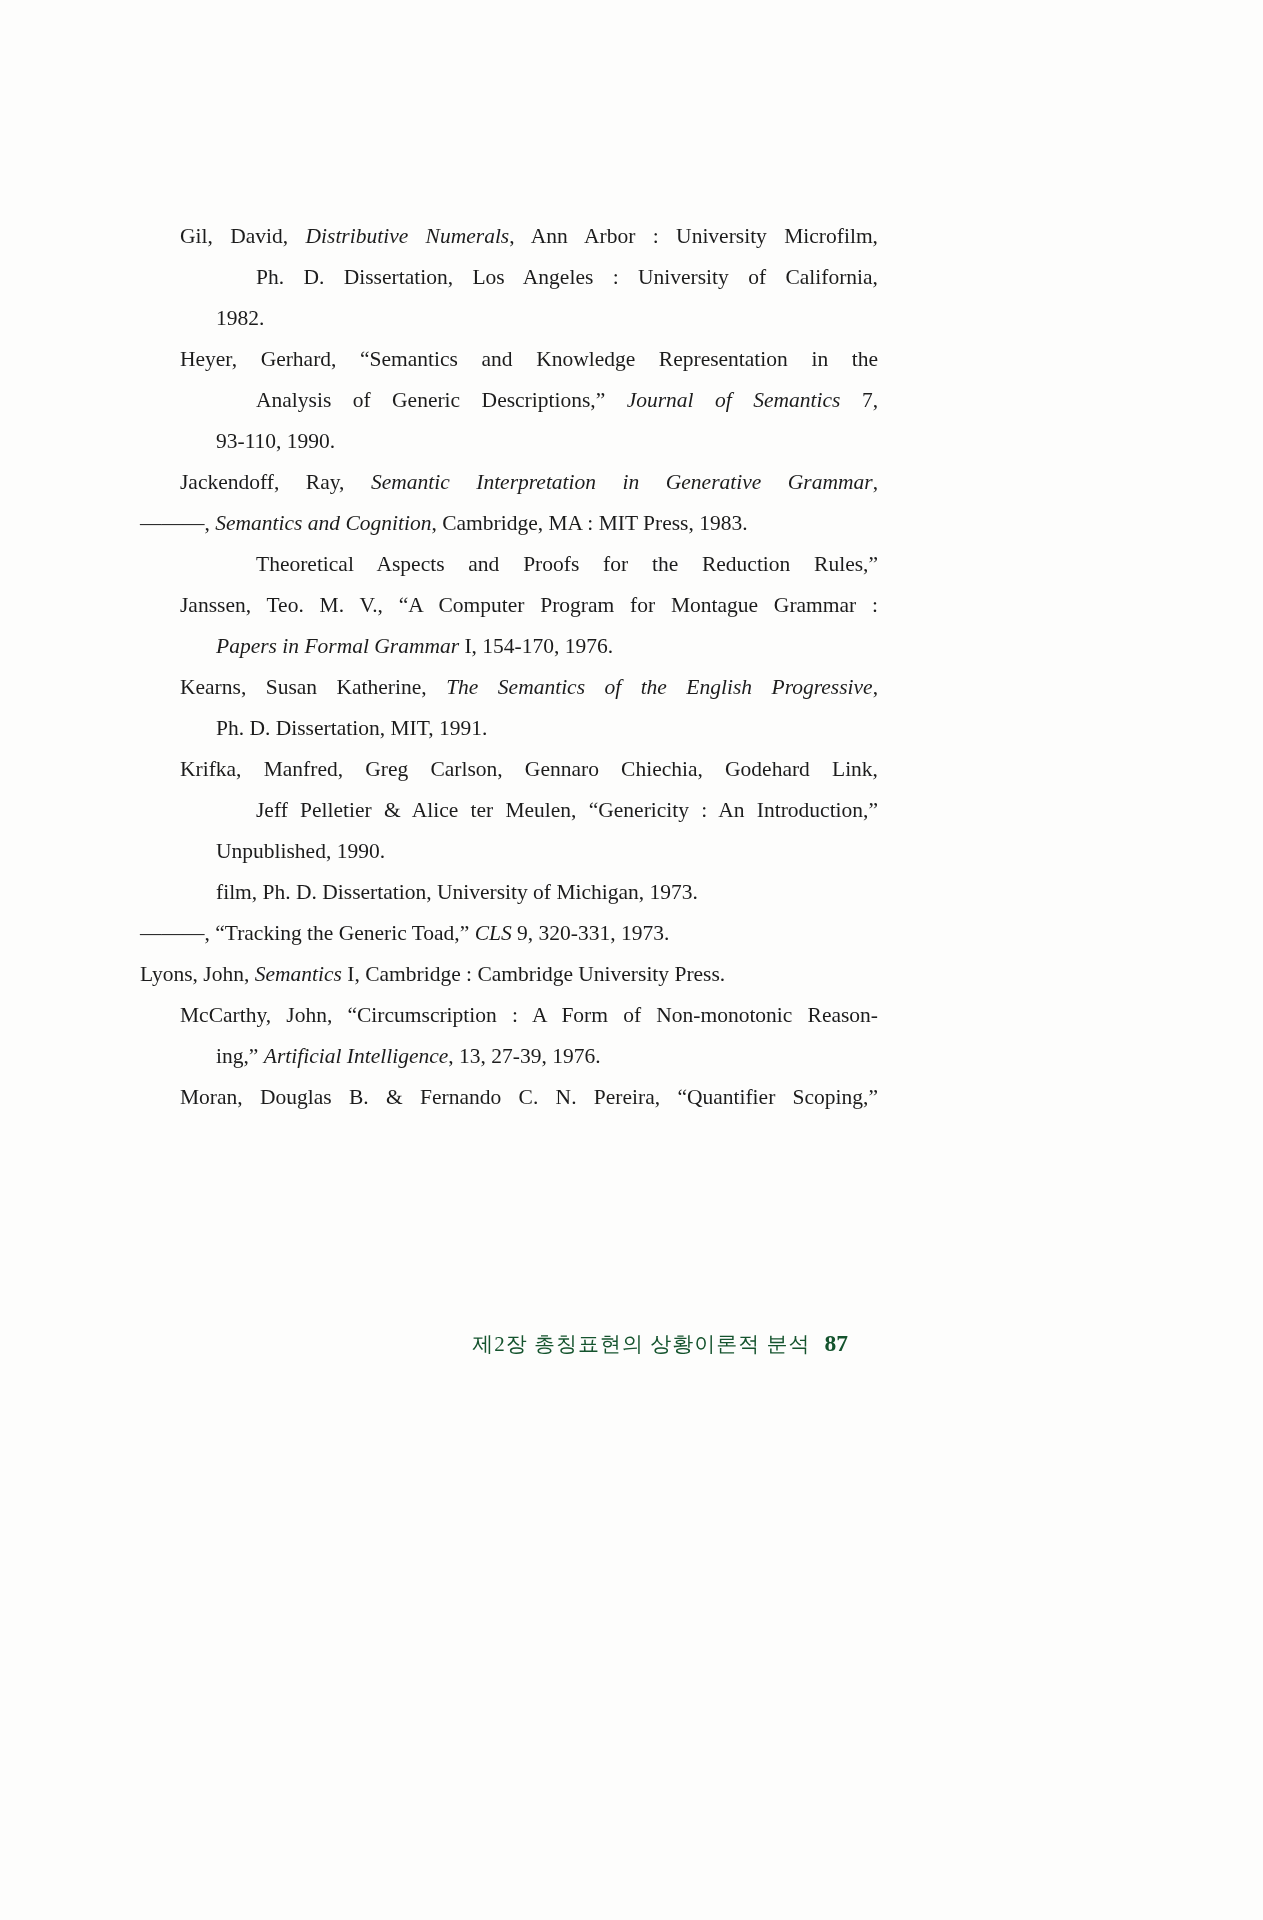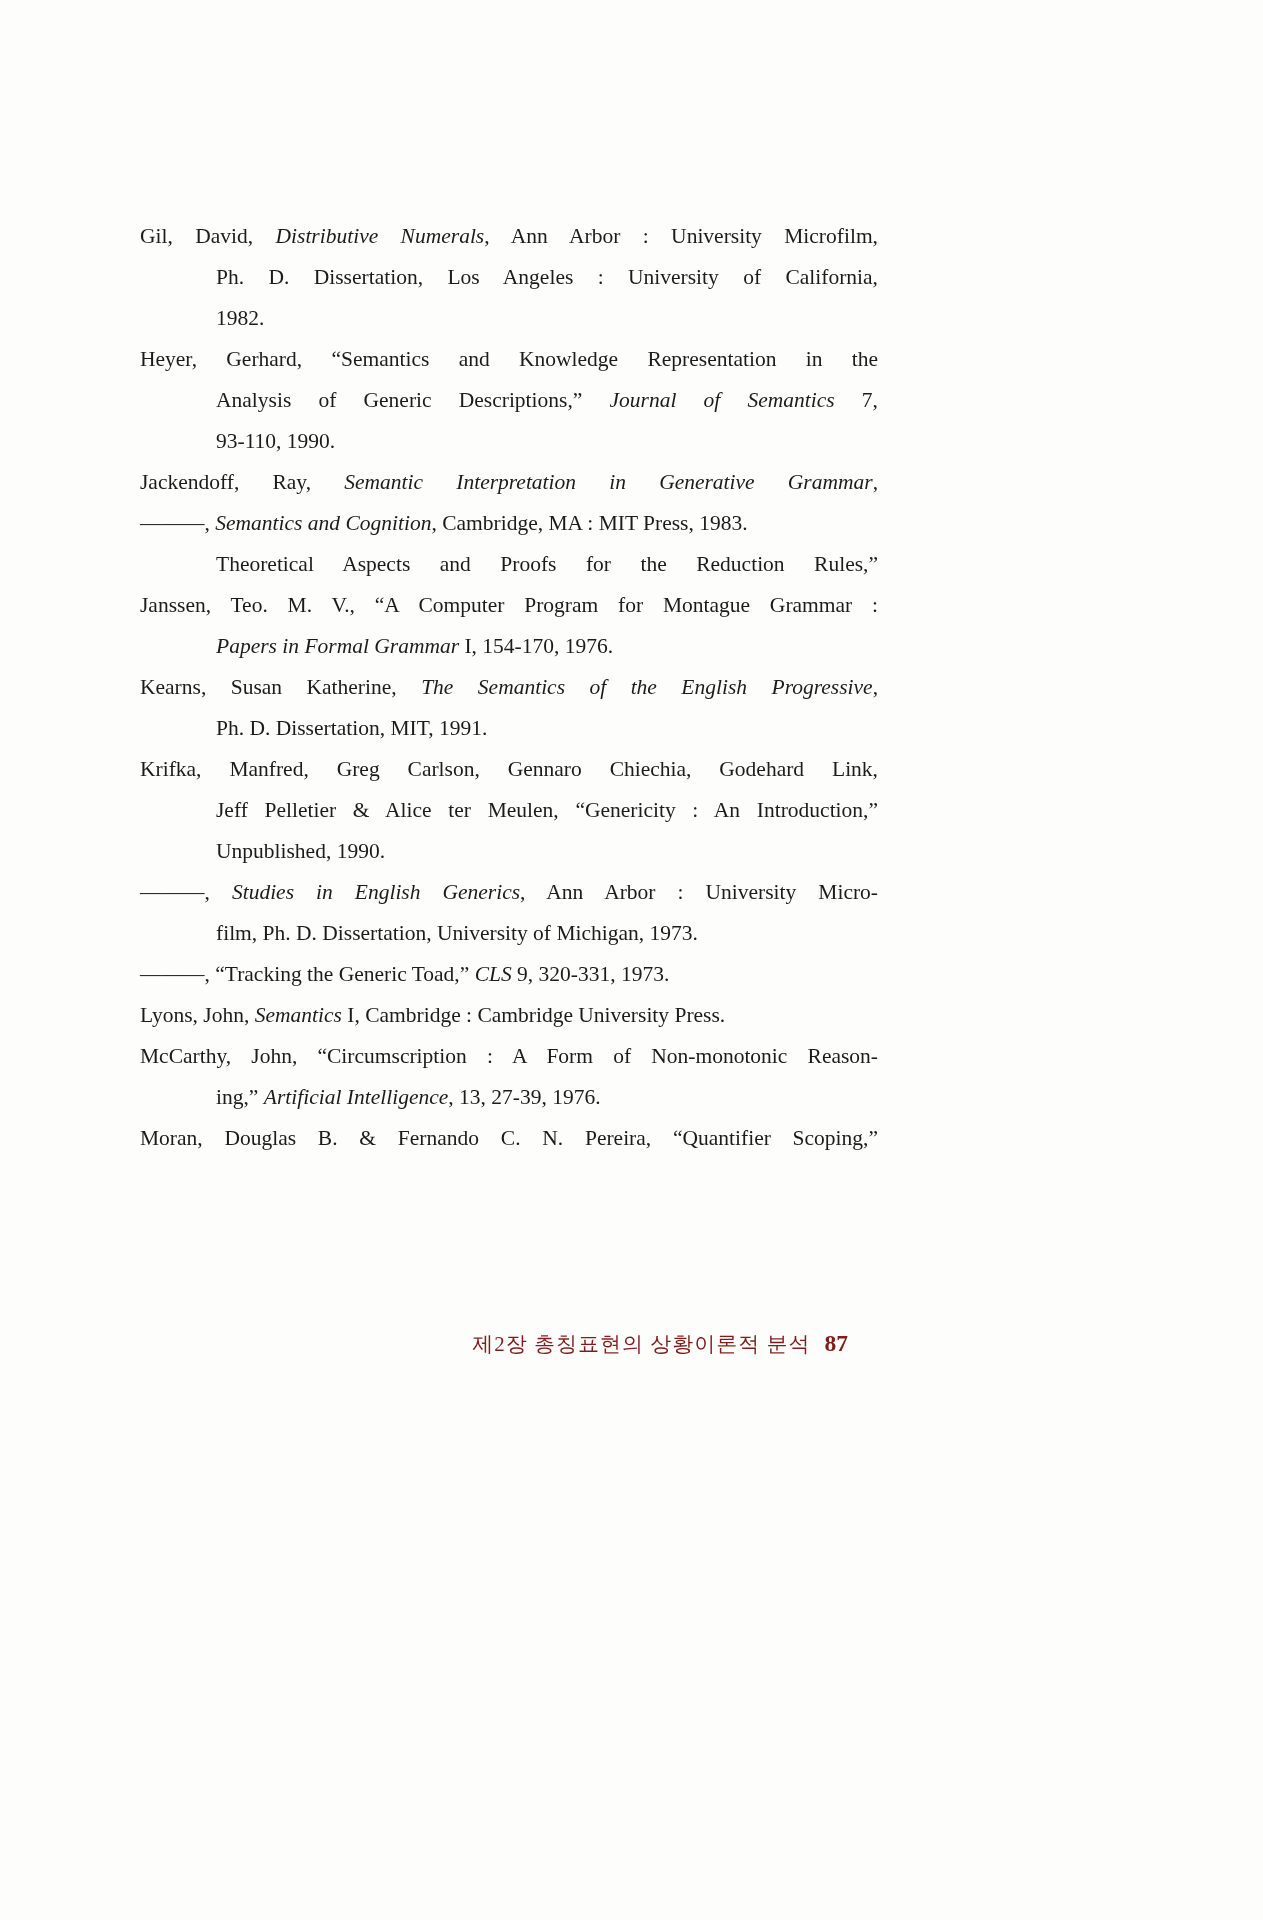--- a/index.html
+++ b/index.html
@@ -23,31 +23,32 @@
     width: 738px;
     font-size: 21.5px;
     line-height: 41px;
   }
   .ref { }
   .line { min-height: 41px; }
   .line.cont { padding-left: 76px; }
   .line.j {
     text-align: justify;
     text-align-last: justify;
+    margin-left: 40px;
   }
   .it { font-style: italic; }
   .footer {
     position: absolute;
     left: 140px;
     top: 1330px;
     width: 738px;
     text-align: right;
     padding-right: 30px;
     font-size: 21px;
-    color: #7f1d1d;
+    color: #14532d;
     white-space: nowrap;
   }
   .footer .chapter { letter-spacing: 1px; }
   .footer .pageno {
     font-weight: bold;
     font-size: 23.5px;
     margin-left: 14px;
   }
 </style>
 </head>
@@ -79,21 +80,20 @@
       <div class="ref">
         <div class="line j"><span>Kearns, Susan Katherine, </span><span class="it">The Semantics of the English Progressive</span><span>,</span></div>
         <div class="line cont"><span>Ph. D. Dissertation, MIT, 1991.</span></div>
       </div>
       <div class="ref">
         <div class="line j"><span>Krifka, Manfred, Greg Carlson, Gennaro Chiechia, Godehard Link,</span></div>
         <div class="line cont j"><span>Jeff Pelletier &amp; Alice ter Meulen, “Genericity : An Introduction,”</span></div>
         <div class="line cont"><span>Unpublished, 1990.</span></div>
       </div>
       <div class="ref">
-        <div class="line j"><span>———, </span><span class="it">Studies in English Generics</span><span>, Ann Arbor : University Micro-</span></div>
         <div class="line cont"><span>film, Ph. D. Dissertation, University of Michigan, 1973.</span></div>
       </div>
       <div class="ref">
         <div class="line"><span>———, “Tracking the Generic Toad,” </span><span class="it">CLS</span><span> 9, 320-331, 1973.</span></div>
       </div>
       <div class="ref">
         <div class="line"><span>Lyons, John, </span><span class="it">Semantics</span><span> I, Cambridge : Cambridge University Press.</span></div>
       </div>
       <div class="ref">
         <div class="line j"><span>McCarthy, John, “Circumscription : A Form of Non-monotonic Reason-</span></div>

